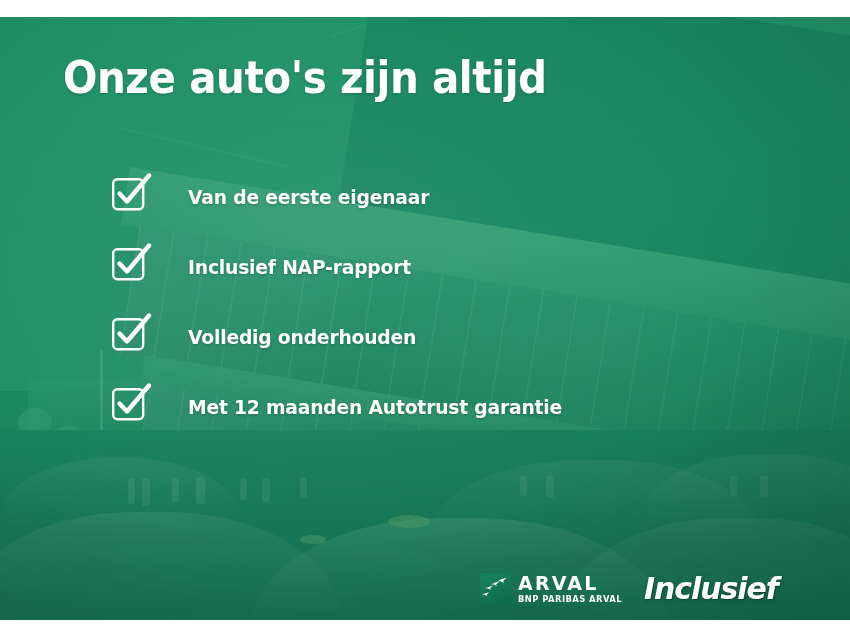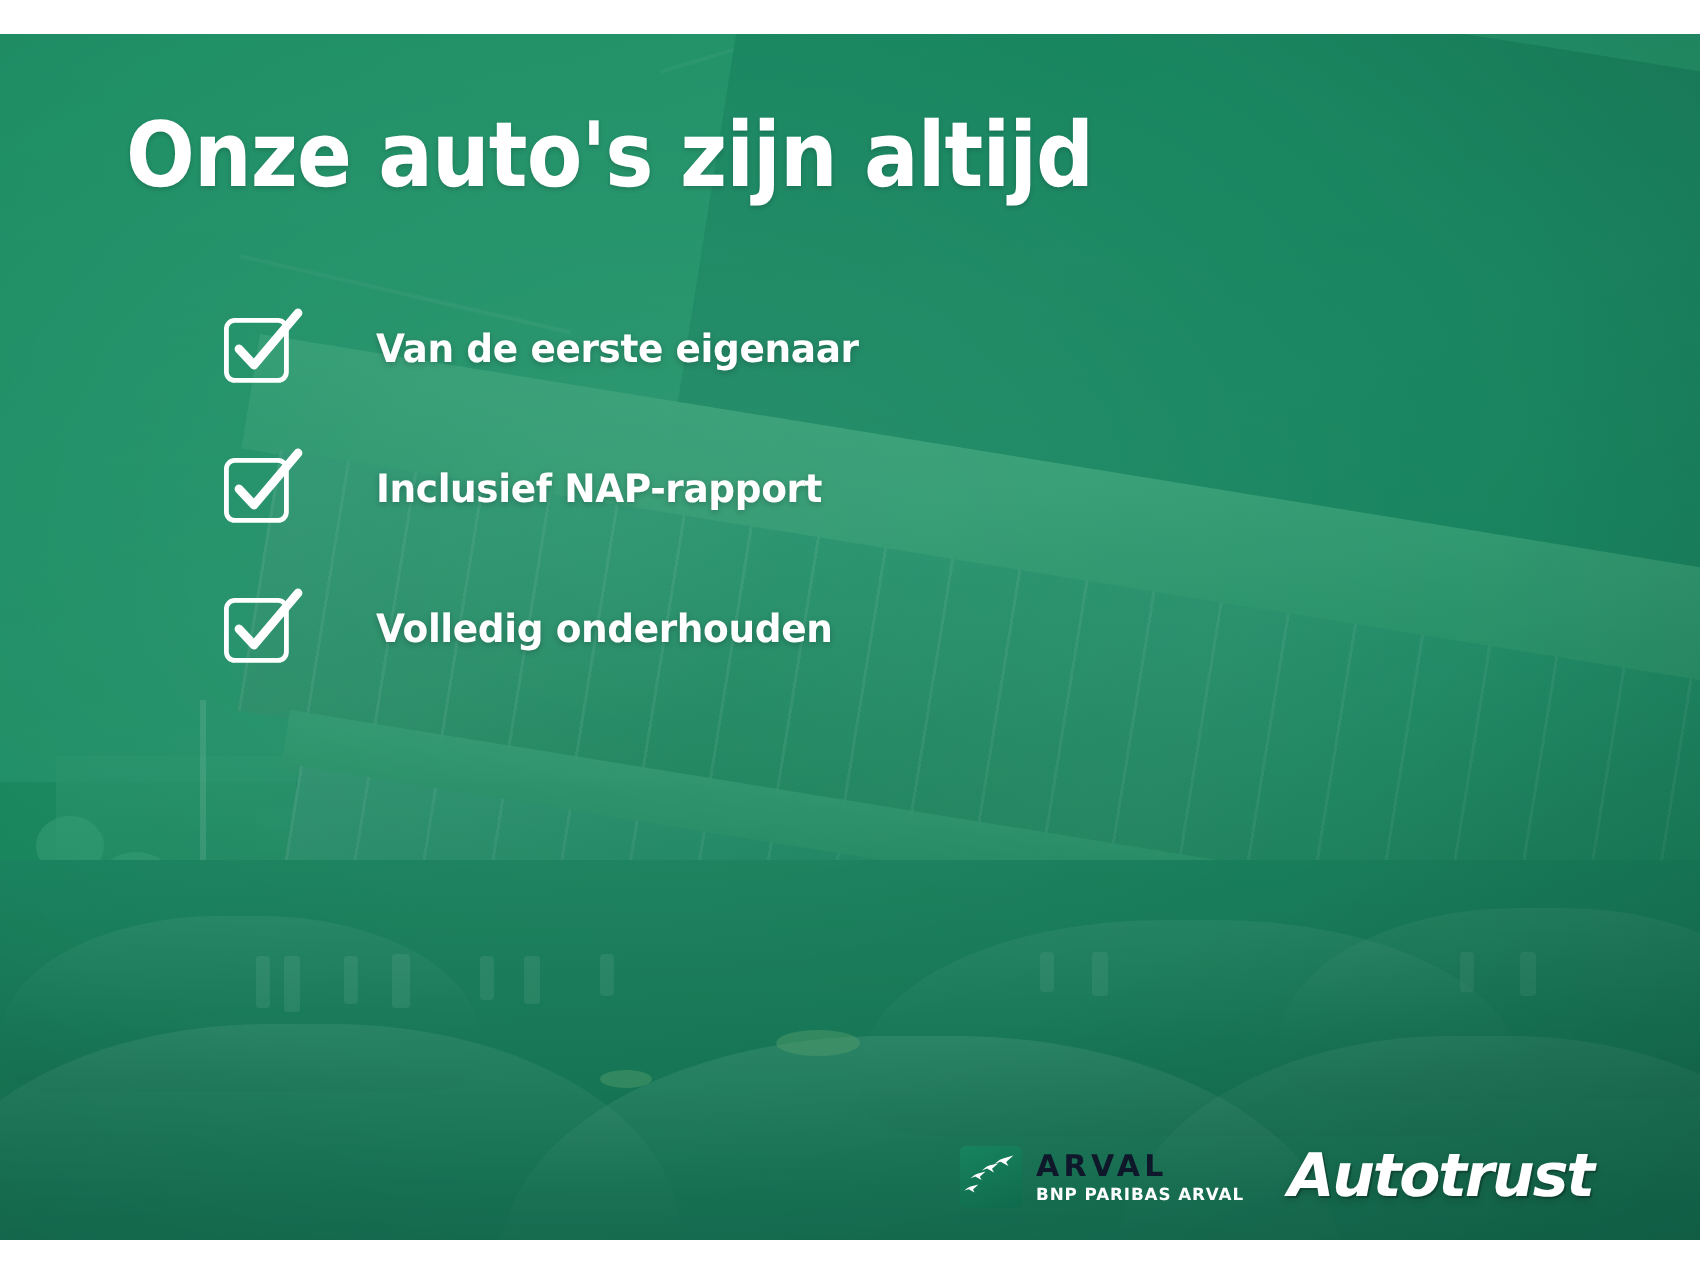--- a/index.html
+++ b/index.html
@@ -154,21 +154,21 @@
     line-height:1;
     transform:scaleX(.90);
     transform-origin:left center;
     white-space:nowrap;
     text-shadow:0 1px 3px rgba(0,0,0,.18);
   }
 
   #list { position:absolute; left:113px; top:122px; width:700px; }
   .row {
     position:relative; height:70px;
-    display:flex; align-items:center;
+    display:flex; align-items:flex-end;
   }
   .cbox {
     position:relative; width:31px; height:31px; flex:0 0 31px;
   }
   .cbox svg { position:absolute; left:-3px; top:-7px; overflow:visible; }
   .rowlabel {
     margin-left:44px;
     color:#ffffff;
     font-family:"DejaVu Sans", sans-serif;
     font-size:19.5px;
@@ -186,22 +186,22 @@
     display:flex; align-items:center; gap:22px;
   }
   .arval { display:flex; align-items:center; gap:7px; }
   .bnpmark {
     position:relative; width:31px; height:31px; border-radius:3px;
     background:linear-gradient(160deg,#17835f,#0f6a4c);
     overflow:hidden;
   }
   .arvaltext { line-height:1; }
   .arvalname {
-    color:#0f172a; font-family:"DejaVu Sans", sans-serif;
-    font-weight:bold; font-size:15px; letter-spacing:2.2px;
+    color:#ffffff; font-family:"DejaVu Sans", sans-serif;
+    font-weight:bold; font-size:19px; letter-spacing:2.2px;
   }
   .arvalsub {
     color:#ffffff; font-family:"DejaVu Sans", sans-serif;
     font-weight:bold; font-size:8.4px; letter-spacing:.45px;
     margin-top:2px;
   }
   .autoselect {
     color:#ffffff;
     font-family:"DejaVu Sans", sans-serif;
     font-weight:bold; font-style:italic;
@@ -300,20 +300,29 @@
         <div class="row">
           <div class="cbox">
             <svg width="44" height="42" viewBox="0 0 44 42" fill="none">
               <rect x="3.2" y="8.2" width="30" height="30" rx="4.2" stroke="#ffffff" stroke-width="2.4"></rect>
               <path d="M9.5 22.5 L17 30.5 L39 4.5" stroke="#ffffff" stroke-width="4.4" stroke-linecap="round" stroke-linejoin="round" fill="none"></path>
             </svg>
           </div>
           <div class="rowlabel">Volledig onderhouden</div>
         </div>
 
+        <div class="row">
+          <div class="cbox">
+            <svg width="44" height="42" viewBox="0 0 44 42" fill="none">
+              <rect x="3.2" y="8.2" width="30" height="30" rx="4.2" stroke="#ffffff" stroke-width="2.4"></rect>
+              <path d="M9.5 22.5 L17 30.5 L39 4.5" stroke="#ffffff" stroke-width="4.4" stroke-linecap="round" stroke-linejoin="round" fill="none"></path>
+            </svg>
+          </div>
+          <div class="rowlabel">Met 12 maanden Autotrust garantie</div>
+        </div>
 
 
 
       </div>
 
       <div id="logos">
 
         <div class="arval">
           <div class="bnpmark">
             <svg width="31" height="31" viewBox="0 0 31 31">
@@ -324,19 +333,19 @@
                 <path d="M5.3 20.3 l3.9 -1.0 -2.7 2.4 .8 1.5 -3.0 -1.6 -2.2 .7 2.0 -1.5z"></path>
               </g>
             </svg>
           </div>
           <div class="arvaltext">
             <div class="arvalname">ARVAL</div>
             <div class="arvalsub">BNP PARIBAS ARVAL</div>
           </div>
         </div>
 
-        <div class="autoselect">Autotrust</div>
+        <div class="autoselect">Inclusief</div>
 
       </div>
 
     </div>
   </div>
 </div>
 
 </body></html>

